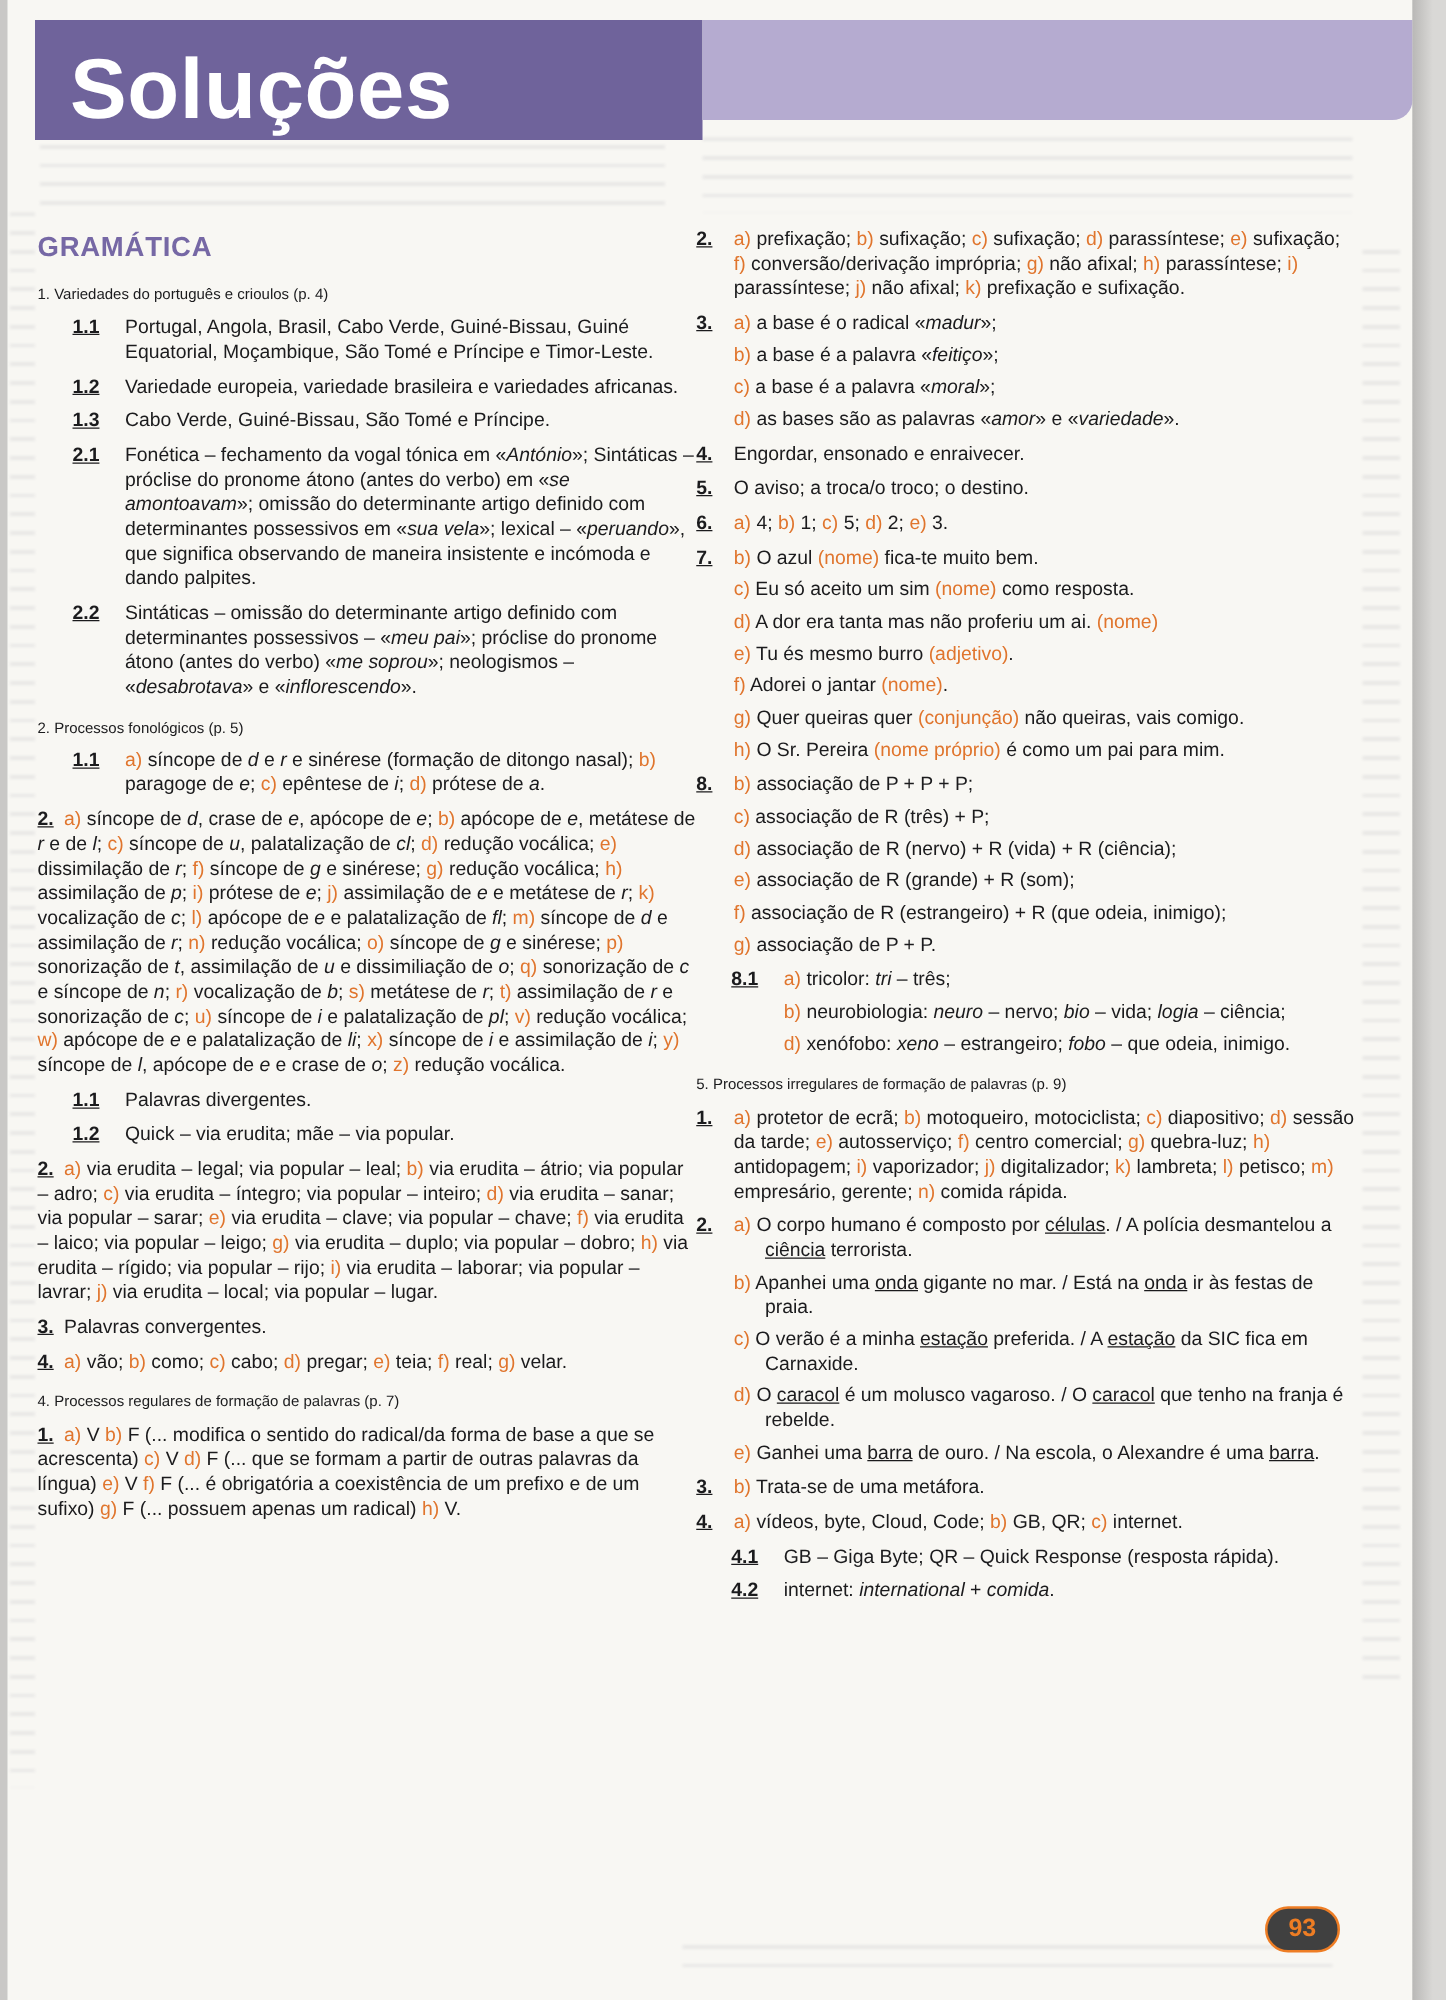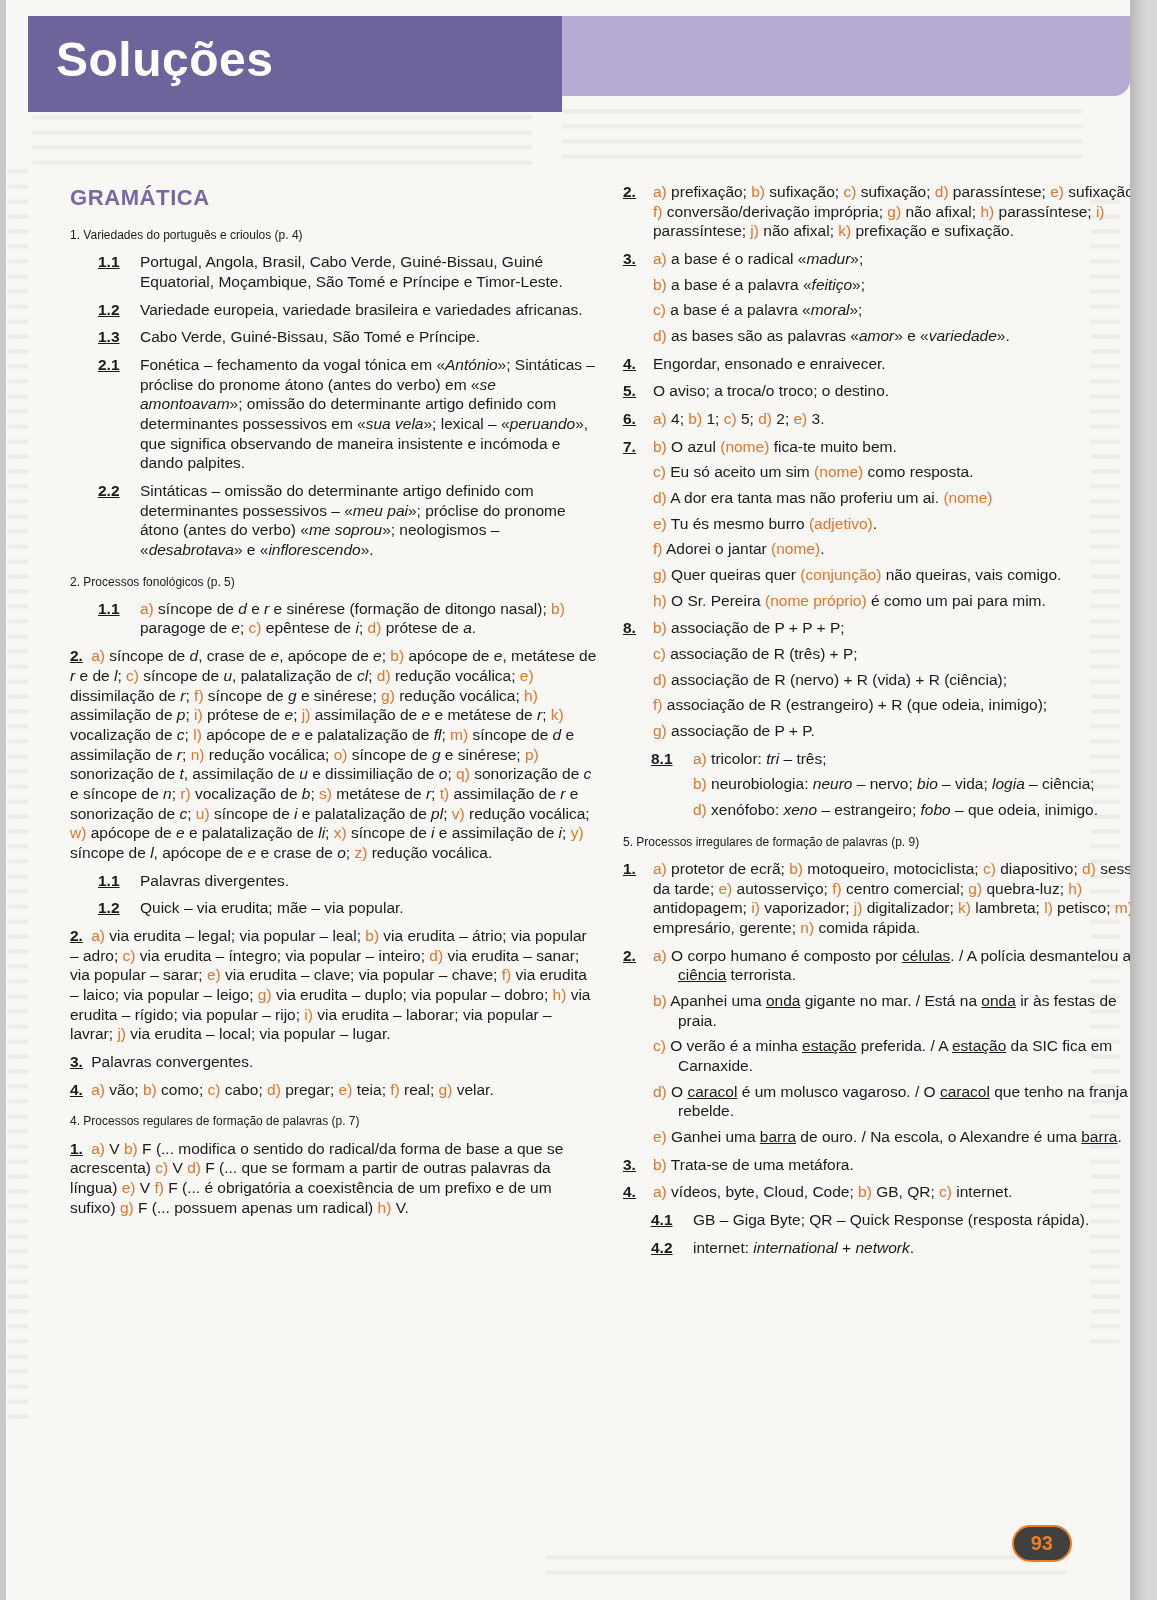--- a/index.html
+++ b/index.html
@@ -8,25 +8,25 @@
   *{box-sizing:border-box;}
   body{
     margin:0; width:1157px; height:1600px; position:relative; overflow:hidden;
     background:#c9c8c6; color:#1b1b1d;
     font-family:"Liberation Sans","DejaVu Sans",sans-serif;
   }
   .page{position:absolute; left:6px; top:0; width:1124px; height:1600px; background:#f8f7f3;}
   .edge-right{position:absolute; right:0; top:0; width:27px; height:1600px;
     background:linear-gradient(90deg,#b9b8b6,#d9d8d6 60%);}
   .header-dark{position:absolute; left:22px; top:16px; width:534px; height:96px; background:var(--purple);}
-  .header-title{color:#ffffff; font-size:48px; font-weight:bold; padding:16px 0 0 28px; letter-spacing:.5px;}
+  .header-title{color:#ffffff; font-size:68px; font-weight:bold; padding:16px 0 0 28px; letter-spacing:.5px;}
   .header-band{position:absolute; left:556px; top:16px; right:0; height:80px; background:var(--lilac);
     border-radius:0 0 16px 0;}
-  .content{position:absolute; top:182px; left:24px; width:1080px; display:flex; gap:26px;
-    font-size:15.5px; line-height:1.27;margin-left:40px;}
+  .content{position:absolute; top:182px; left:24px; width:1080px; display:flex; 
+    font-size:15.5px; line-height:1.27;}
   .col{width:527px;}
   .gramatica{color:var(--hpurple); font-size:22px; font-weight:bold; letter-spacing:.6px; margin:2px 0 16px;}
   .section-heading{font-weight:normal; font-size:12px; margin:15px 0 9px;}
   .item{position:relative; margin:0 0 8px;}
   .num{font-weight:bold; text-decoration:underline;}
   .item.hang{padding-left:30px;}
   .item.hang > .num{position:absolute; left:0; top:0;}
   .item.subnum{margin-left:28px; padding-left:42px;}
   .item.subnum > .num{position:absolute; left:0; top:0;}
   .item.flush > .num{margin-right:4px;}
@@ -136,20 +136,21 @@
             <div class="sub"><span class="o">g)</span> Quer queiras quer <span class="o">(conjunção)</span> não queiras, vais comigo.</div>
             <div class="sub"><span class="o">h)</span> O Sr. Pereira <span class="o">(nome próprio)</span> é como um pai para mim.</div>
           </div>
         </div>
         <div class="item hang">
           <span class="num">8.</span> 
           <div class="body">
             <div class="sub"><span class="o">b)</span> associação de P + P + P;</div>
             <div class="sub"><span class="o">c)</span> associação de R (três) + P;</div>
             <div class="sub"><span class="o">d)</span> associação de R (nervo) + R (vida) + R (ciência);</div>
+            <div class="sub"><span class="o">e)</span> associação de R (grande) + R (som);</div>
             <div class="sub"><span class="o">f)</span> associação de R (estrangeiro) + R (que odeia, inimigo);</div>
             <div class="sub"><span class="o">g)</span> associação de P + P.</div>
           </div>
         </div>
         <div class="item subnum">
           <span class="num">8.1</span> 
           <div class="body">
             <div class="sub"><span class="o">a)</span> tricolor: <i>tri</i> – três;</div>
             <div class="sub"><span class="o">b)</span> neurobiologia: <i>neuro</i> – nervo; <i>bio</i> – vida; <i>logia</i> – ciência;</div>
             <div class="sub"><span class="o">d)</span> xenófobo: <i>xeno</i> – estrangeiro; <i>fobo</i> – que odeia, inimigo.</div>
@@ -177,20 +178,20 @@
         <div class="item hang">
           <span class="num">4.</span> 
           <div class="body"><span class="o">a)</span> vídeos, byte, Cloud, Code; <span class="o">b)</span> GB, QR; <span class="o">c)</span> internet.</div>
         </div>
         <div class="item subnum">
           <span class="num">4.1</span> 
           <div class="body">GB – Giga Byte; QR – Quick Response (resposta rápida).</div>
         </div>
         <div class="item subnum">
           <span class="num">4.2</span> 
-          <div class="body">internet: <i>international</i> + <i>network</i>.</div>
+          <div class="body">internet: <i>international</i> + <i>comida</i>.</div>
         </div>
       </div>
   </div>
 
   <div class="page-num">93</div>
 </div>
 <div class="edge-right"></div>
 
 </body></html>

